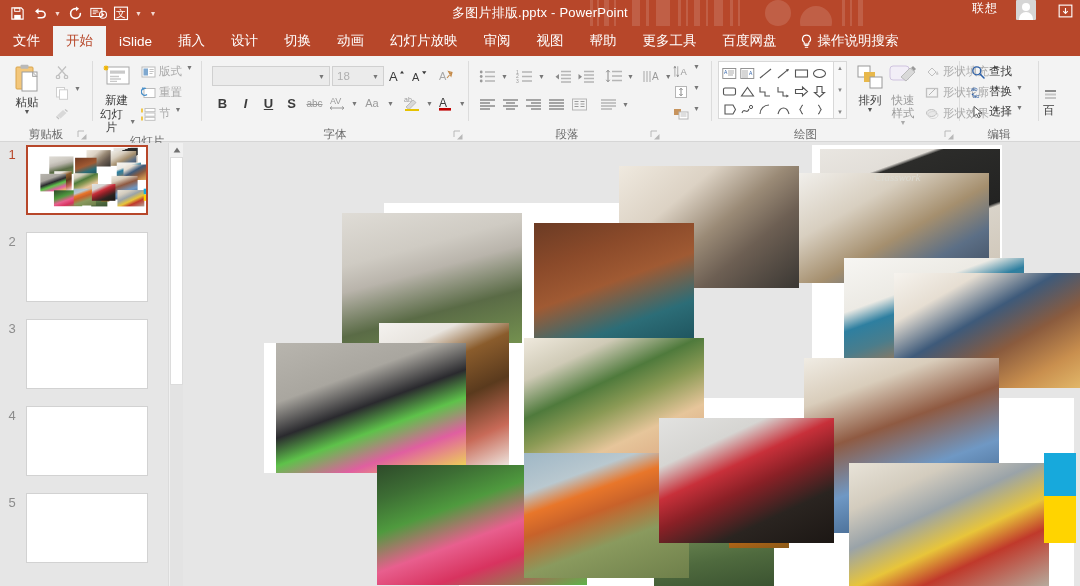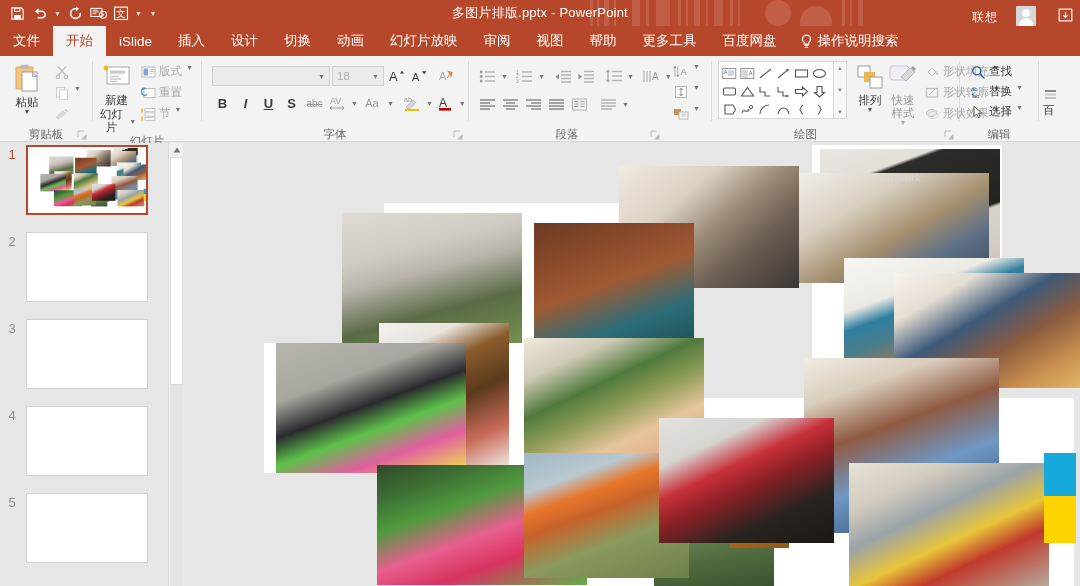--- a/index.html
+++ b/index.html
@@ -26,21 +26,21 @@
     color:#f3d8d0; font-size:7px; cursor:pointer;
   }
   .title-center{
     position:absolute; left:0; right:0; top:0; height:26px;
     display:flex; align-items:center; justify-content:center;
     pointer-events:none;
   }
   .title-text{ color:#fff; font-size:13px; letter-spacing:.2px; }
   .title-right{
     position:absolute; right:4px; top:0; height:26px; display:flex;
-    align-items:flex-end; gap:18px;
+    align-items:flex-start; gap:18px;
   }
   .user-name{ color:#fff; font-size:12px; letter-spacing:1px; }
   .avatar{
     width:20px;height:20px;background:#d6d6d6;border-radius:1px;position:relative;overflow:hidden;
   }
   .avatar::before{content:"";position:absolute;width:8px;height:8px;border-radius:50%;background:#fff;left:6px;top:3px;}
   .avatar::after{content:"";position:absolute;width:14px;height:8px;border-radius:7px 7px 0 0;background:#fff;left:3px;top:12px;}
   .ribbon-disp{
     width:22px;height:22px;display:flex;align-items:center;justify-content:center;color:#fff;cursor:pointer;
   }

